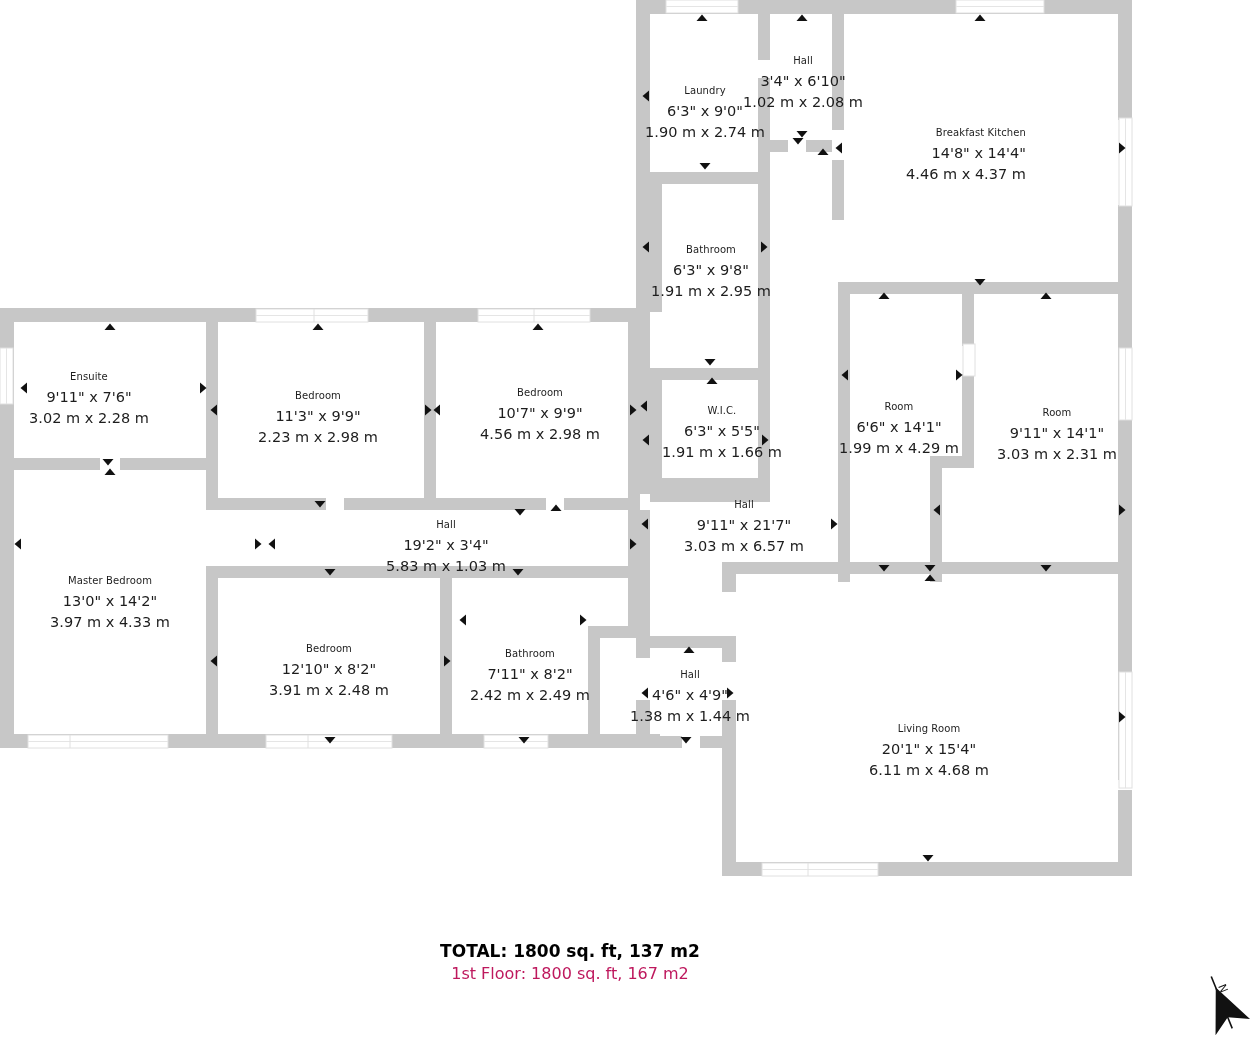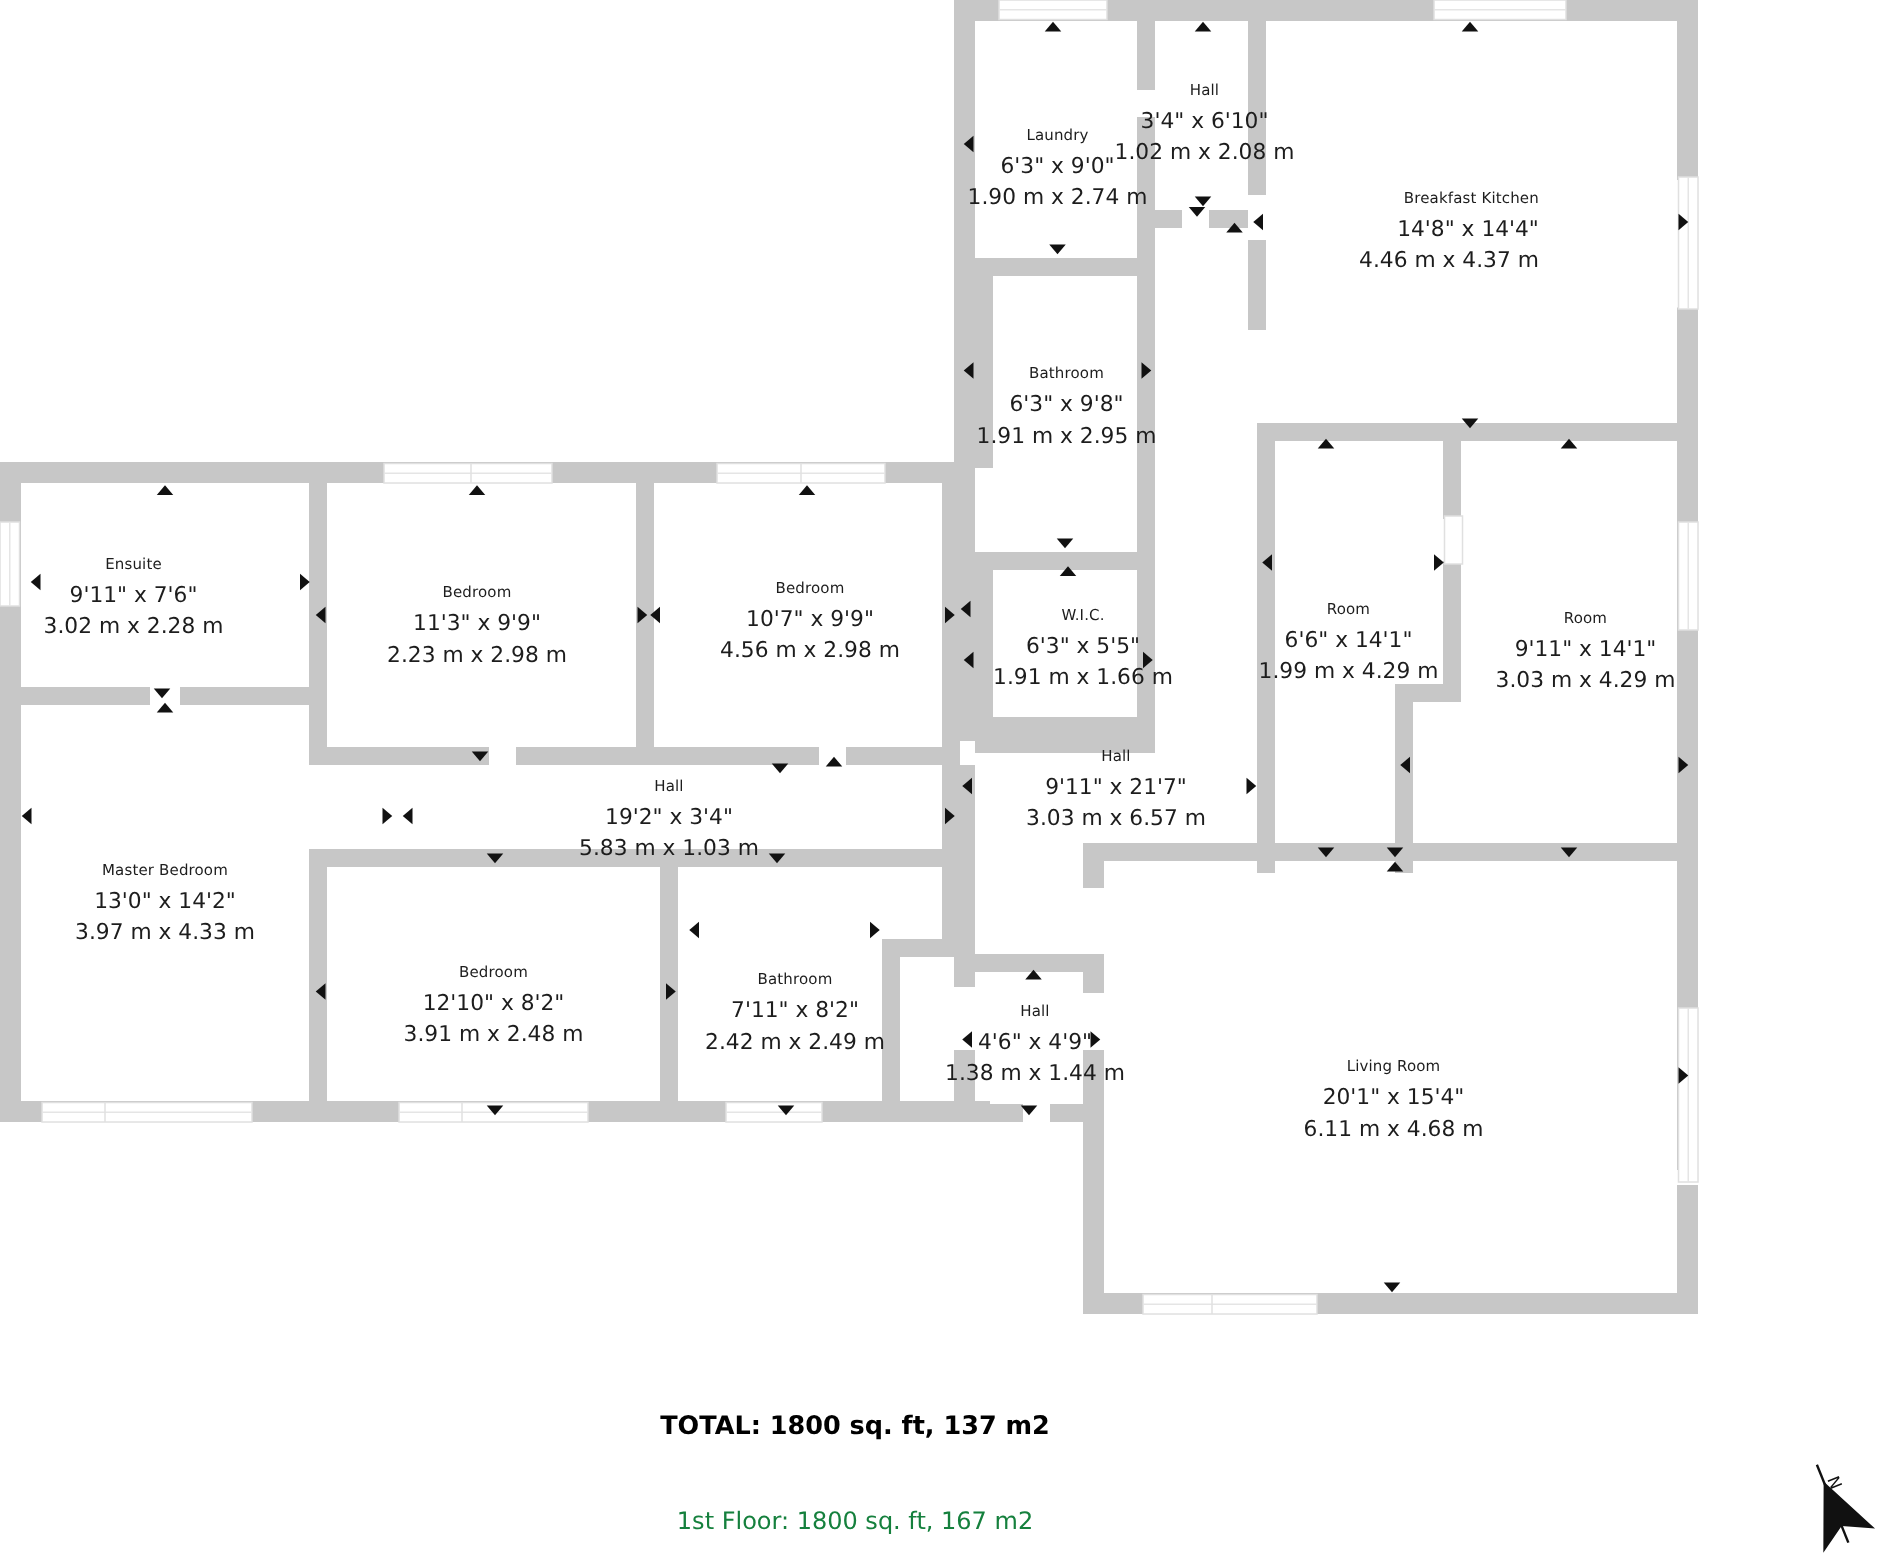--- a/index.html
+++ b/index.html
@@ -50,22 +50,21 @@
   }
   #footer .ftotal {
     font-size: 17px;
     font-weight: bold;
     line-height: 23px;
     color: #000;
   }
   #footer .fline {
     font-size: 16px;
     line-height: 22px;
-    color: #15803d;
-    margin-top: 40px;
+    color: #be185d;
   }
   #compass {
     position: absolute;
     left: 1196px;
     top: 972px;
     width: 56px;
     height: 64px;
   }
 </style>
 </head>
@@ -386,21 +385,21 @@
 
   <div class="room-label" style="left:899px; top:396px;">
     <span class="rname">Room</span>
     <span class="rdim">6'6" x 14'1"</span>
     <span class="rdim">1.99 m x 4.29 m</span>
   </div>
 
   <div class="room-label" style="left:1057px; top:402px;">
     <span class="rname">Room</span>
     <span class="rdim">9'11" x 14'1"</span>
-    <span class="rdim">3.03 m x 4.29 m</span>
+    <span class="rdim">3.03 m x 2.31 m</span>
   </div>
 
   <div class="room-label" style="left:446px; top:514px;">
     <span class="rname">Hall</span>
     <span class="rdim">19'2" x 3'4"</span>
     <span class="rdim">5.83 m x 1.03 m</span>
   </div>
 
   <div class="room-label" style="left:744px; top:494px;">
     <span class="rname">Hall</span>
@@ -425,21 +424,21 @@
     <span class="rdim">7'11" x 8'2"</span>
     <span class="rdim">2.42 m x 2.49 m</span>
   </div>
 
   <div class="room-label" style="left:690px; top:664px;">
     <span class="rname">Hall</span>
     <span class="rdim">4'6" x 4'9"</span>
     <span class="rdim">1.38 m x 1.44 m</span>
   </div>
 
-  <div class="room-label" style="left:929px; top:701px;">
+  <div class="room-label" style="left:929px; top:718px;">
     <span class="rname">Living Room</span>
     <span class="rdim">20'1" x 15'4"</span>
     <span class="rdim">6.11 m x 4.68 m</span>
   </div>
 
 </div>
 
 <div id="footer">
   <div class="ftotal">TOTAL: 1800 sq. ft, 137 m2</div>
   <div class="fline">1st Floor: 1800 sq. ft, 167 m2</div>

